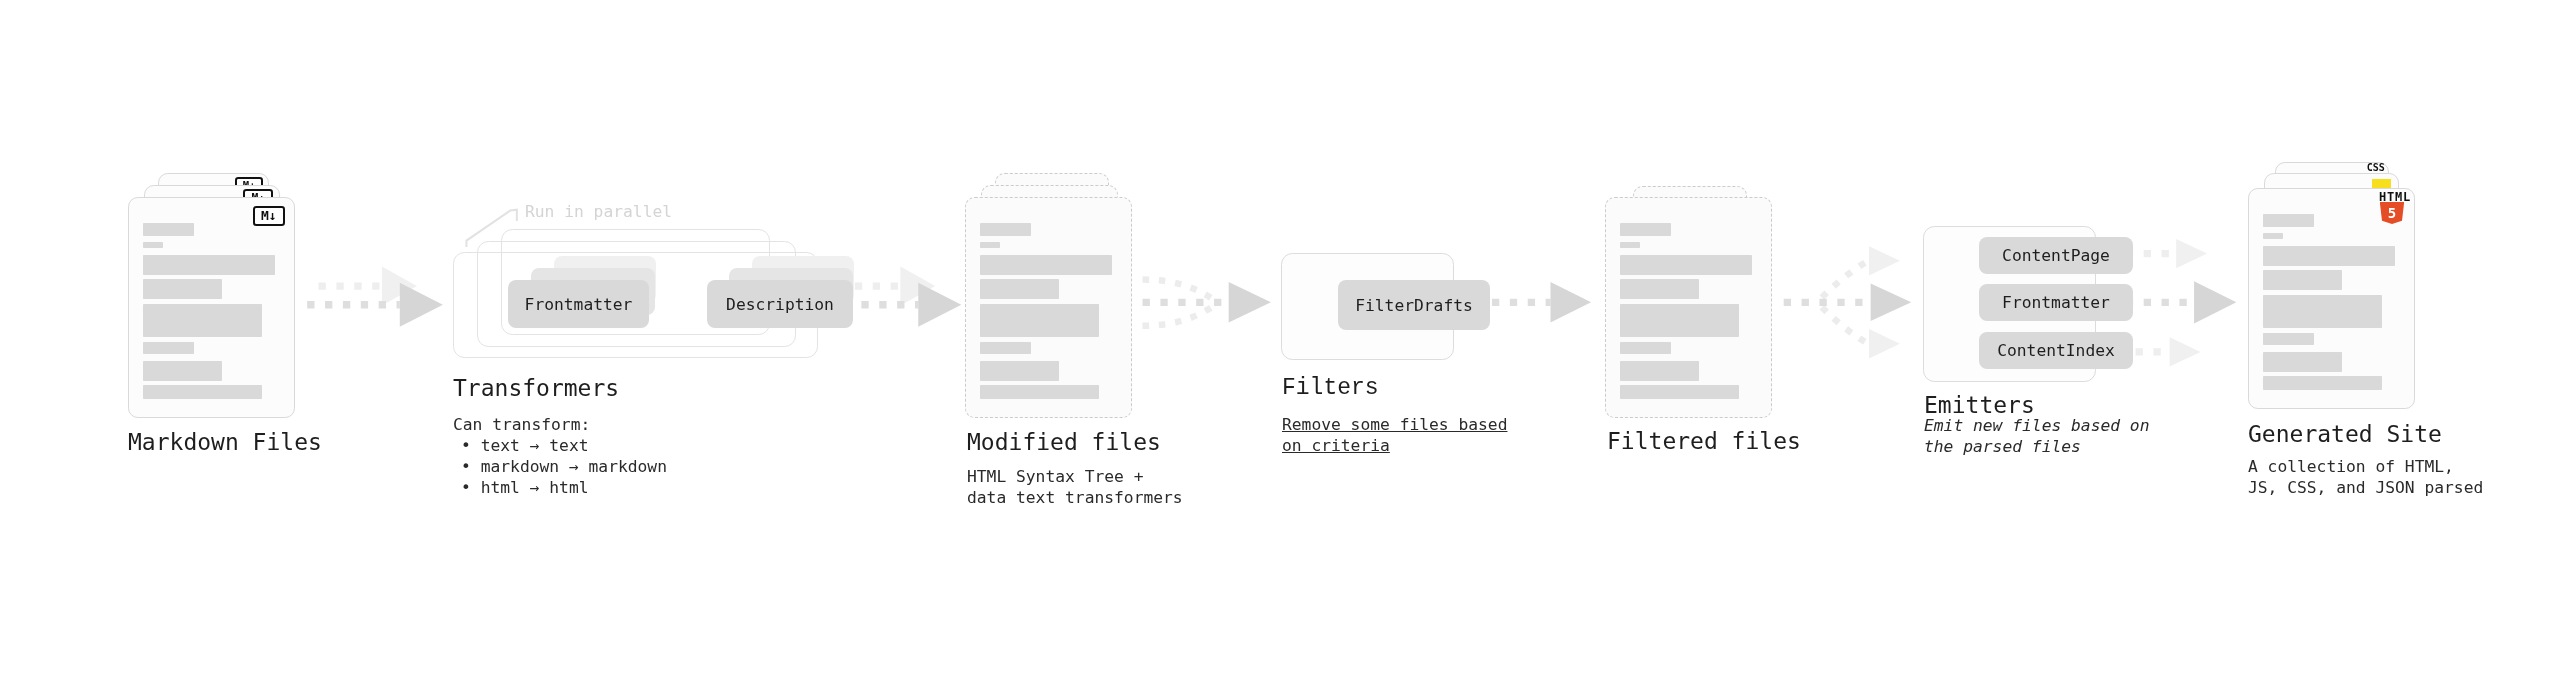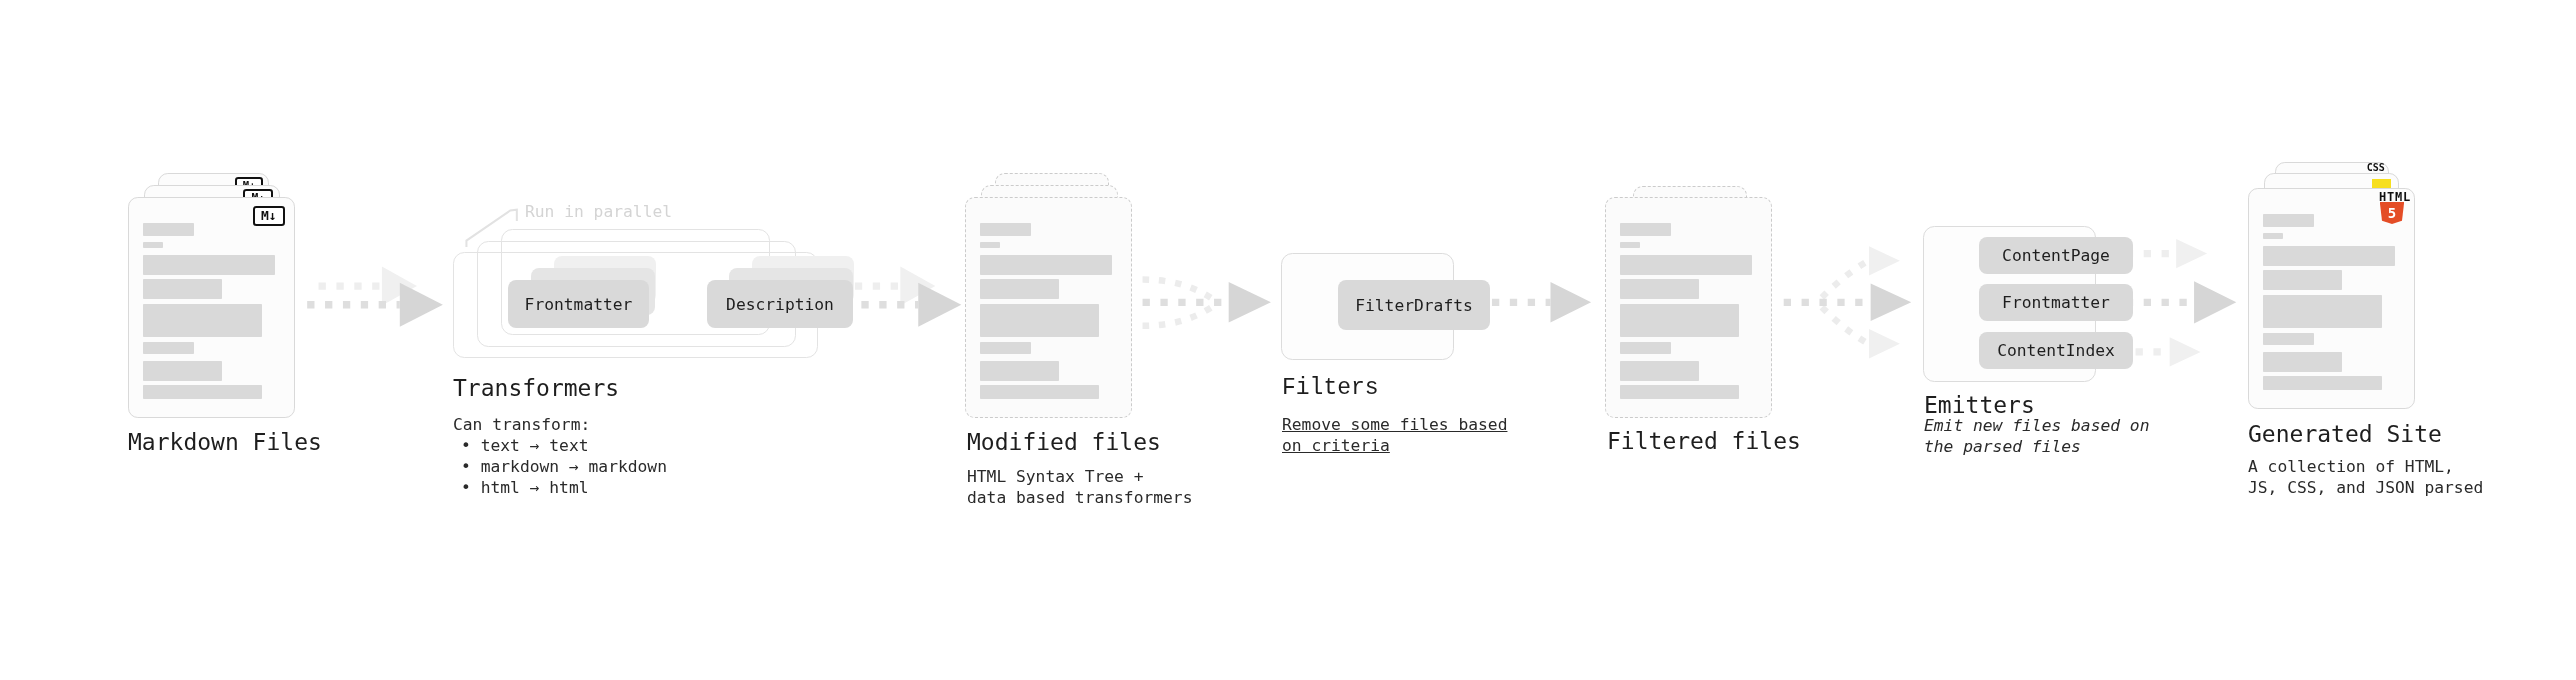--- a/index.html
+++ b/index.html
@@ -188,21 +188,21 @@
           <div class="bar" style="top: 81px; width: 79px; height: 19.5px; background: rgb(217, 217, 217);"></div>
           <div class="bar" style="top: 106px; width: 119px; height: 32.5px; background: rgb(217, 217, 217);"></div>
           <div class="bar" style="top: 144px; width: 51px; height: 12.2px; background: rgb(217, 217, 217);"></div>
           <div class="bar" style="top: 163px; width: 79px; height: 19.5px; background: rgb(217, 217, 217);"></div>
           <div class="bar" style="top: 187px; width: 119px; height: 14px; background: rgb(217, 217, 217);"></div>
         </div>
     </div>
     <div class="h1" style="left:967px;top:429px;">Modified files</div>
     <div class="body-text" style="left:967px;top:466px;">
       <span>HTML Syntax Tree +</span>
-      <span>data based transformers</span>
+      <span>data text transformers</span>
     </div>
   </div>
 
   <div>
     <div class="panel" style="left:1281px;top:253px;width:173px;height:107px;"></div>
     <div class="pill" style="left:1292px;top:280px;width:152px;height:50px;">FilterDrafts</div>
     <div class="h1" style="left:1282px;top:375px;font-family:Liberation Mono, monospace;">Filters</div>
     <div class="body-text" style="left:1282px;top:414px;text-decoration:underline;">
       <span>Remove some files based</span>
       <span>on criteria</span>

